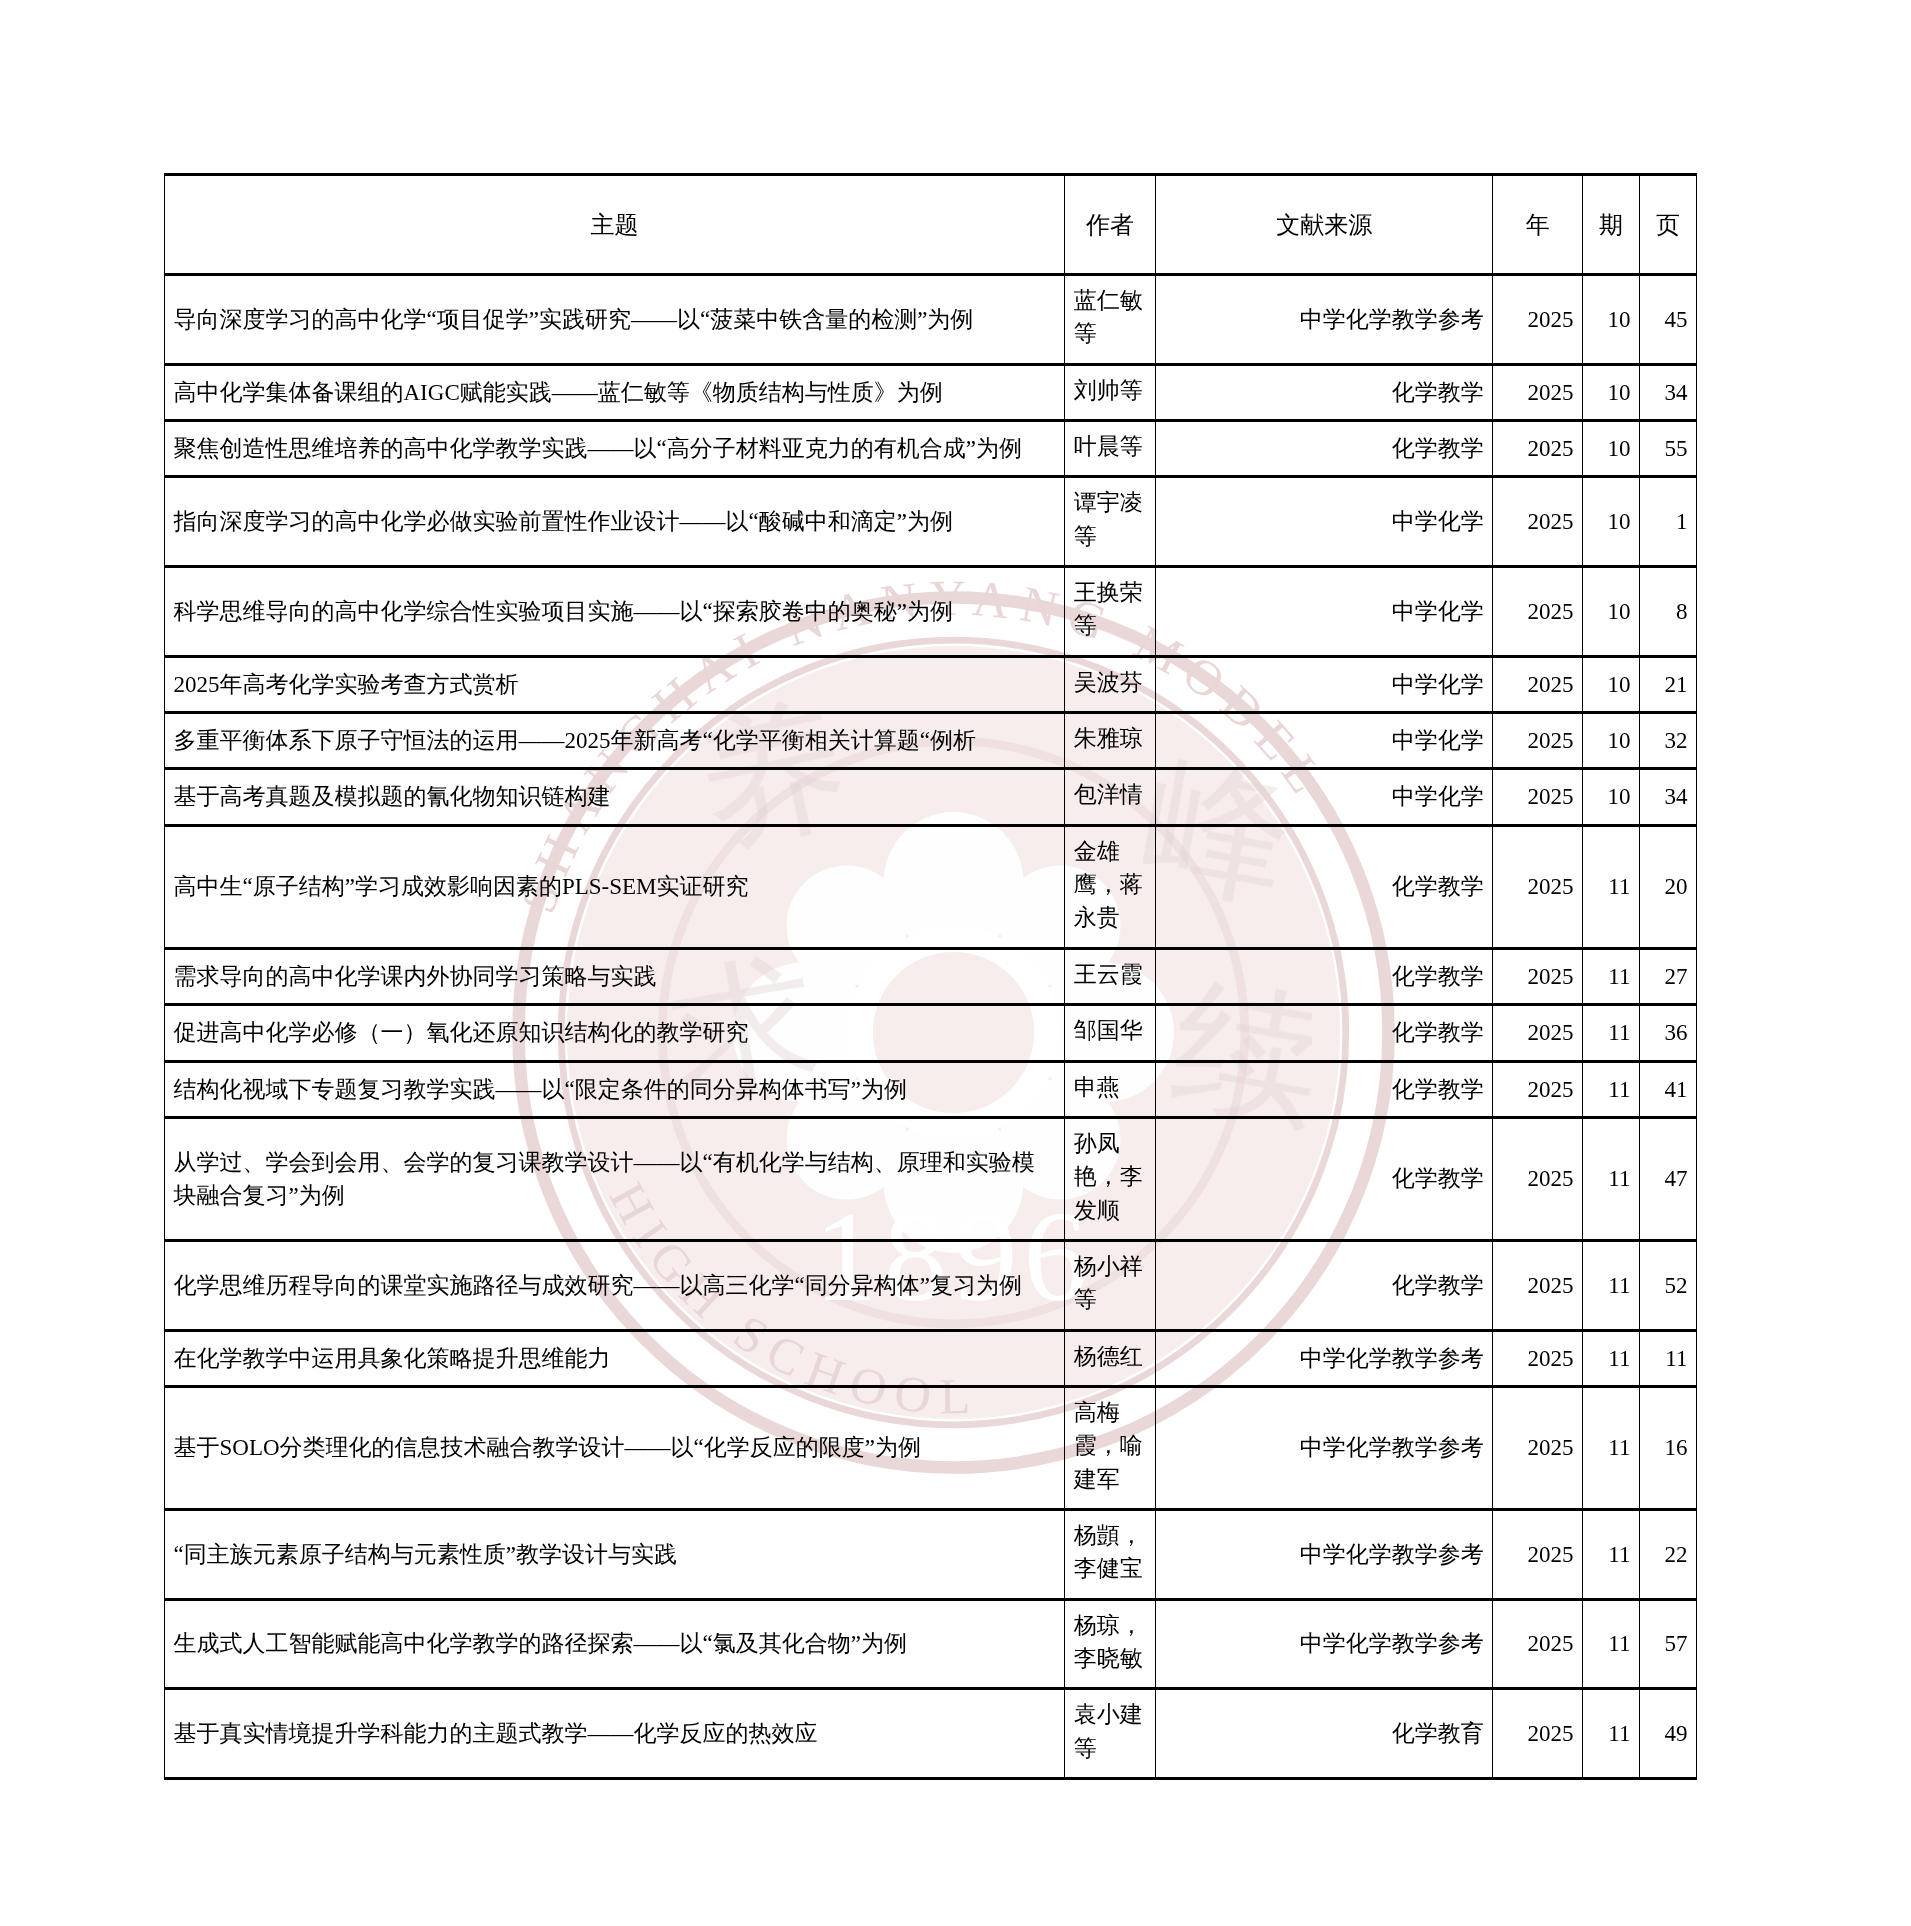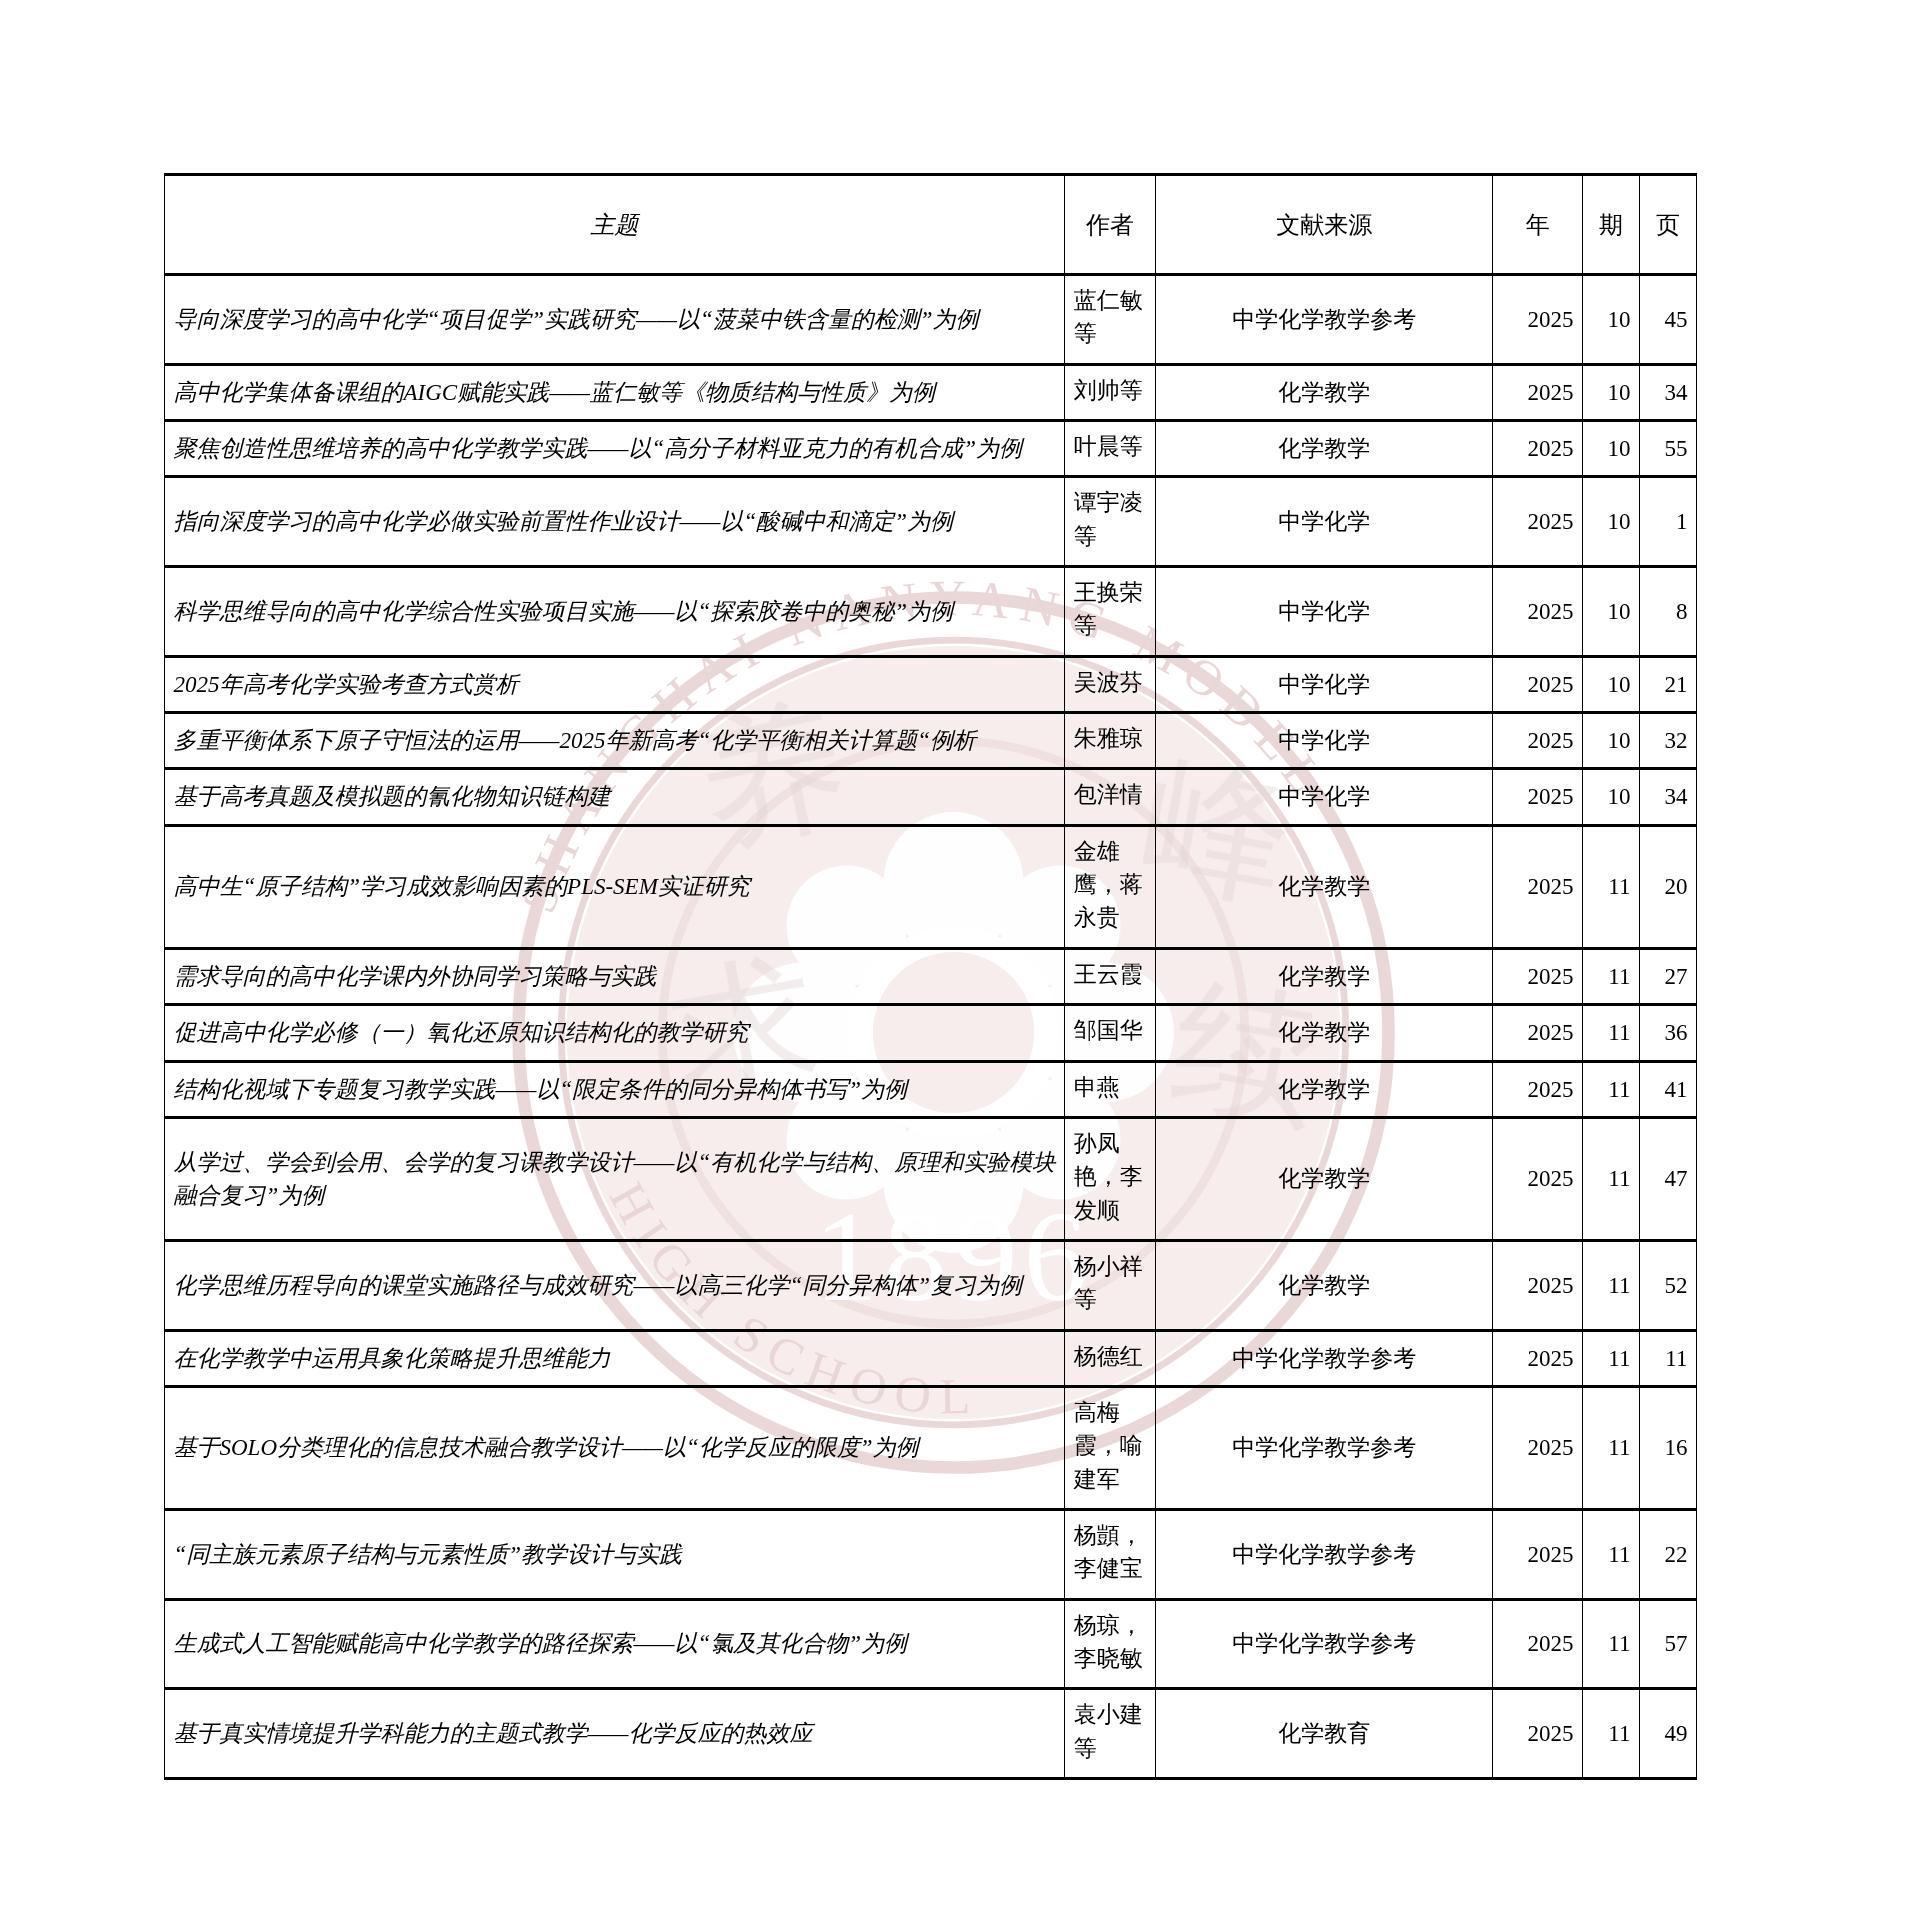--- a/index.html
+++ b/index.html
@@ -53,33 +53,33 @@
     line-height:1.25;
   }
   #doc-table tbody td{
     border-top:3.5px solid #000;
     border-bottom:3.5px solid #000;
     font-size:23px;
     line-height:1.45;
   }
   #doc-table tbody tr:first-child td{border-top:none;}
   
-  #doc-table th:first-child,#doc-table td:first-child{border-left:1.9px solid #000;font-style:italic;}
+  #doc-table th:first-child,#doc-table td:first-child{border-left:1.9px solid #000;}
   #doc-table th:last-child,#doc-table td:last-child{border-right:1.9px solid #000;}
 
   .c-title{width:822px;text-align:left;}
   .c-author{width:83px;text-align:left;}
   .c-source{width:308px;text-align:left;}
   .c-year{width:82px;text-align:right;}
   .c-issue{width:52px;text-align:right;}
   .c-page{width:52px;text-align:right;}
 
   td.c-title{text-align:left;}
   td.c-author{text-align:left;font-family:Liberation Mono, monospace;}
-  td.c-source{text-align:center;}
+  td.c-source{text-align:right;}
   td.c-year,td.c-issue,td.c-page{text-align:right;padding-right:10px;}
 </style>
 </head>
 <body>
 
 <div id="watermark">
   <svg viewBox="0 0 1000 1000" xmlns="http://www.w3.org/2000/svg">
     <defs>
       <path id="arcTop" d="M 500,500 m -430,0 a 430,430 0 1,1 860,0" fill="none"></path>
       <path id="arcBottom" d="M 500,500 m -392,0 a 392,392 0 1,0 784,0" fill="none"></path>

